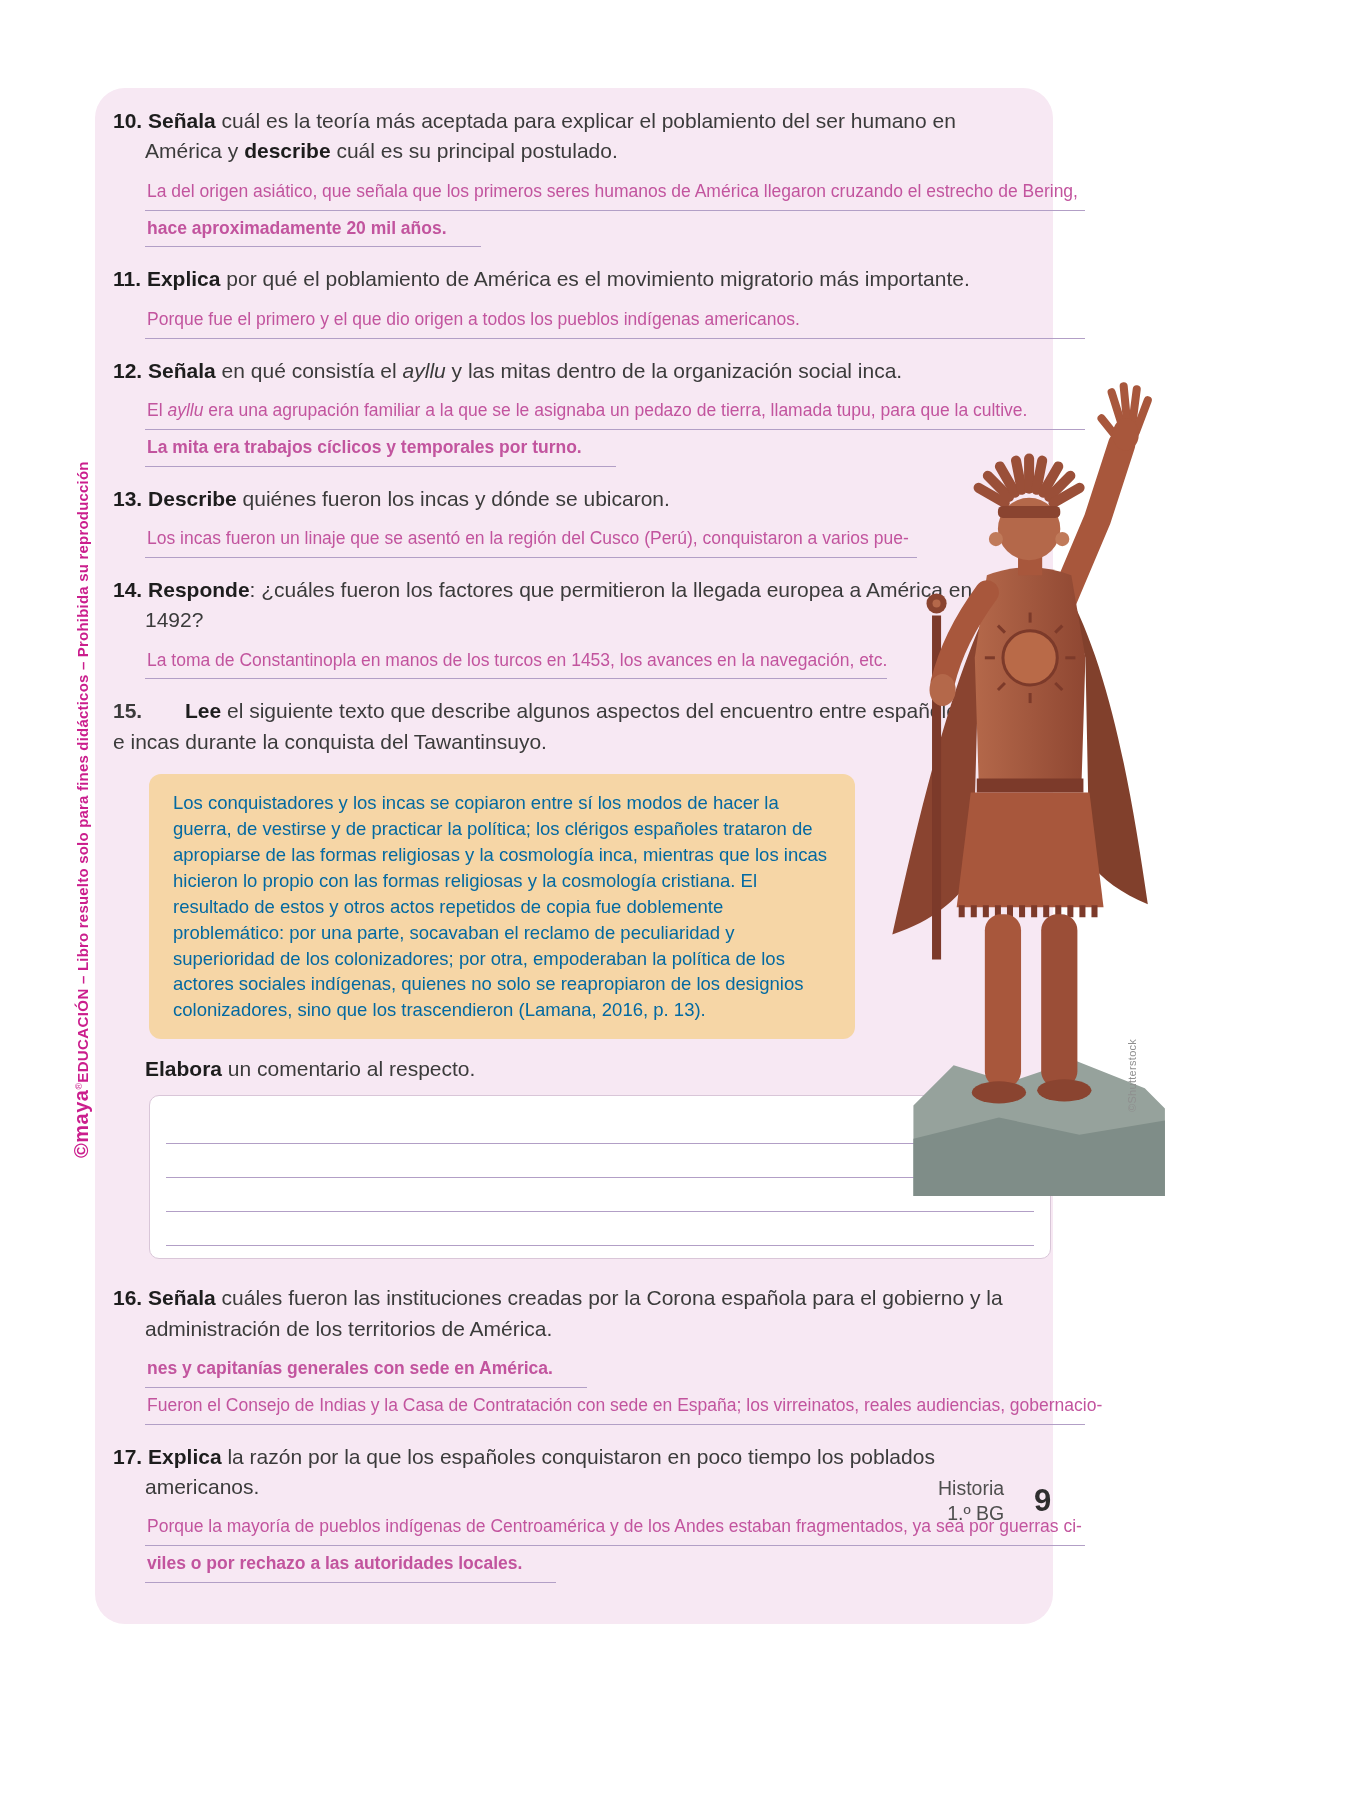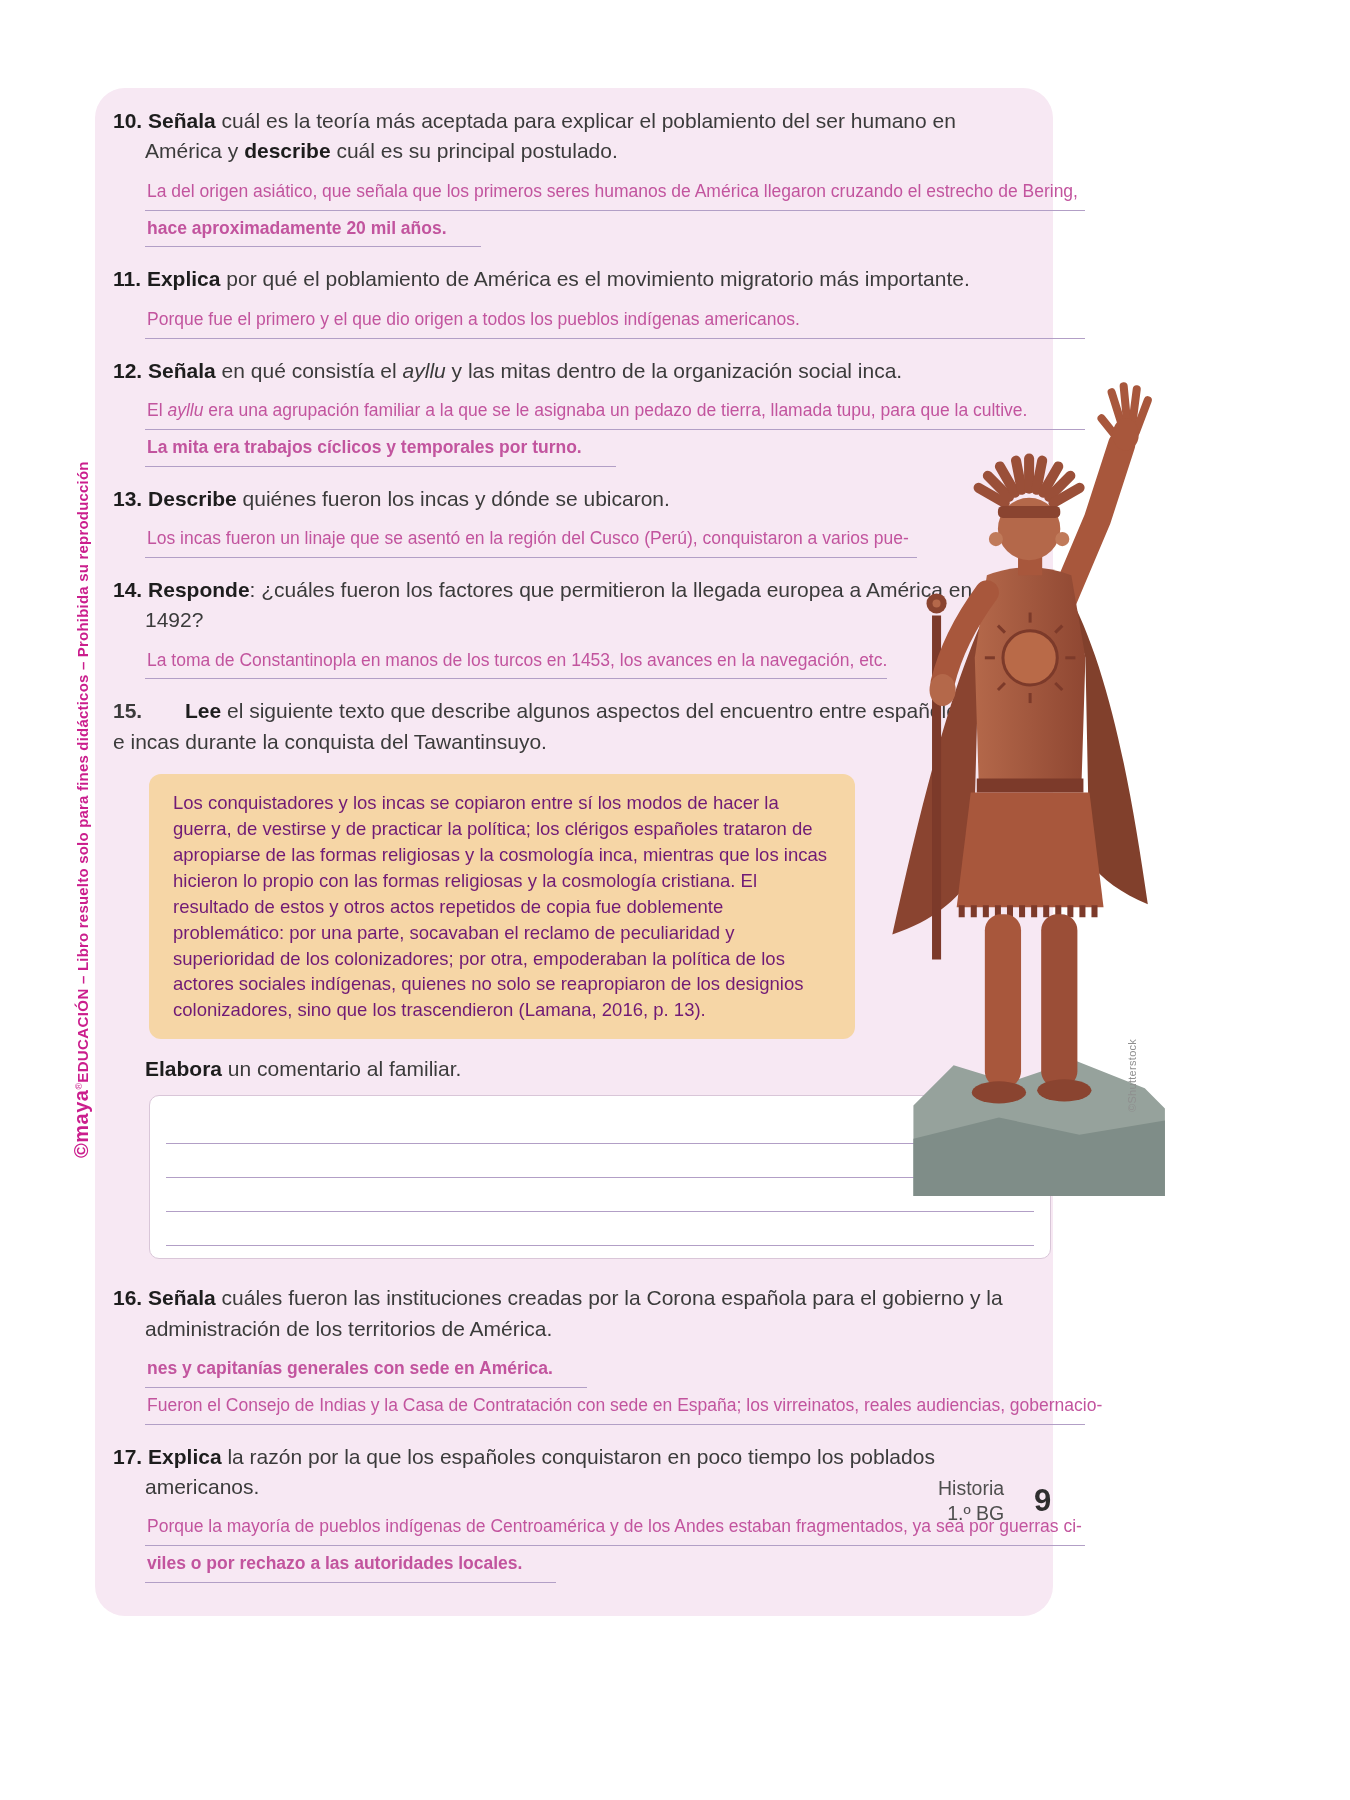--- a/index.html
+++ b/index.html
@@ -33,21 +33,21 @@
 
   
   .panel {
     position: absolute;
     left: 95px;
     top: 88px;
     width: 958px;
     min-height: 1368px;
     background: #f7e8f3;
     border-radius: 30px;
-    padding: 18px 28px 16px 18px;
+    padding: 18px 28px 24px 18px;
     z-index: 1;
   }
 
   .q { padding-left: 32px; margin-bottom: 17px; }
   .prompt {
     font-size: 21px;
     line-height: 1.45;
     margin: 0 0 7px 0;
     text-indent: -32px;
     color: #3b3b3b;
@@ -72,21 +72,21 @@
   .aline .it { font-style: italic; }
   .aline.fit { display: table; padding-right: 34px; font-weight: bold; }
 
   
   .quote-box {
     background: #f6d6a6;
     border-radius: 12px;
     margin: 6px 0 18px 36px;
     width: 706px;
     padding: 16px 24px;
-    color: #701a75;
+    color: #0369a1;
     font-size: 18.5px;
     line-height: 1.4;
   }
   .quote-box p { margin: 0; }
 
   .task-line { margin: 10px 0 14px 32px; font-size: 21px; }
   .task-line b { color: #1d1d1d; }
 
   
   .comment-box {
@@ -206,21 +206,21 @@
         <span class="qnum15">15.</span><b>Lee</b><span> el siguiente texto que describe algunos aspectos del encuentro entre españoles</span><br>
         <span>e incas durante la conquista del Tawantinsuyo.</span>
       </p>
     </section>
 
     <div class="quote-box">
       <p>Los conquistadores y los incas se copiaron entre sí los modos de hacer la guerra, de vestirse y de practicar la política; los clérigos españoles trataron de apropiarse de las formas religiosas y la cosmología inca, mientras que los incas hicieron lo propio con las formas religiosas y la cosmología cristiana. El resultado de estos y otros actos repetidos de copia fue doblemente problemático: por una parte, socavaban el reclamo de peculiaridad y superioridad de los colonizadores; por otra, empoderaban la política de los actores sociales indígenas, quienes no solo se reapropiaron de los designios colonizadores, sino que los trascendieron (Lamana, 2016, p. 13).</p>
     </div>
 
     <p class="task-line">
-      <b>Elabora</b><span> un comentario al familiar.</span>
+      <b>Elabora</b><span> un comentario al respecto.</span>
     </p>
 
     <div class="comment-box">
       <div class="cline"></div>
       <div class="cline"></div>
       <div class="cline"></div>
       <div class="cline"></div>
     </div>
 
     <section class="q">

